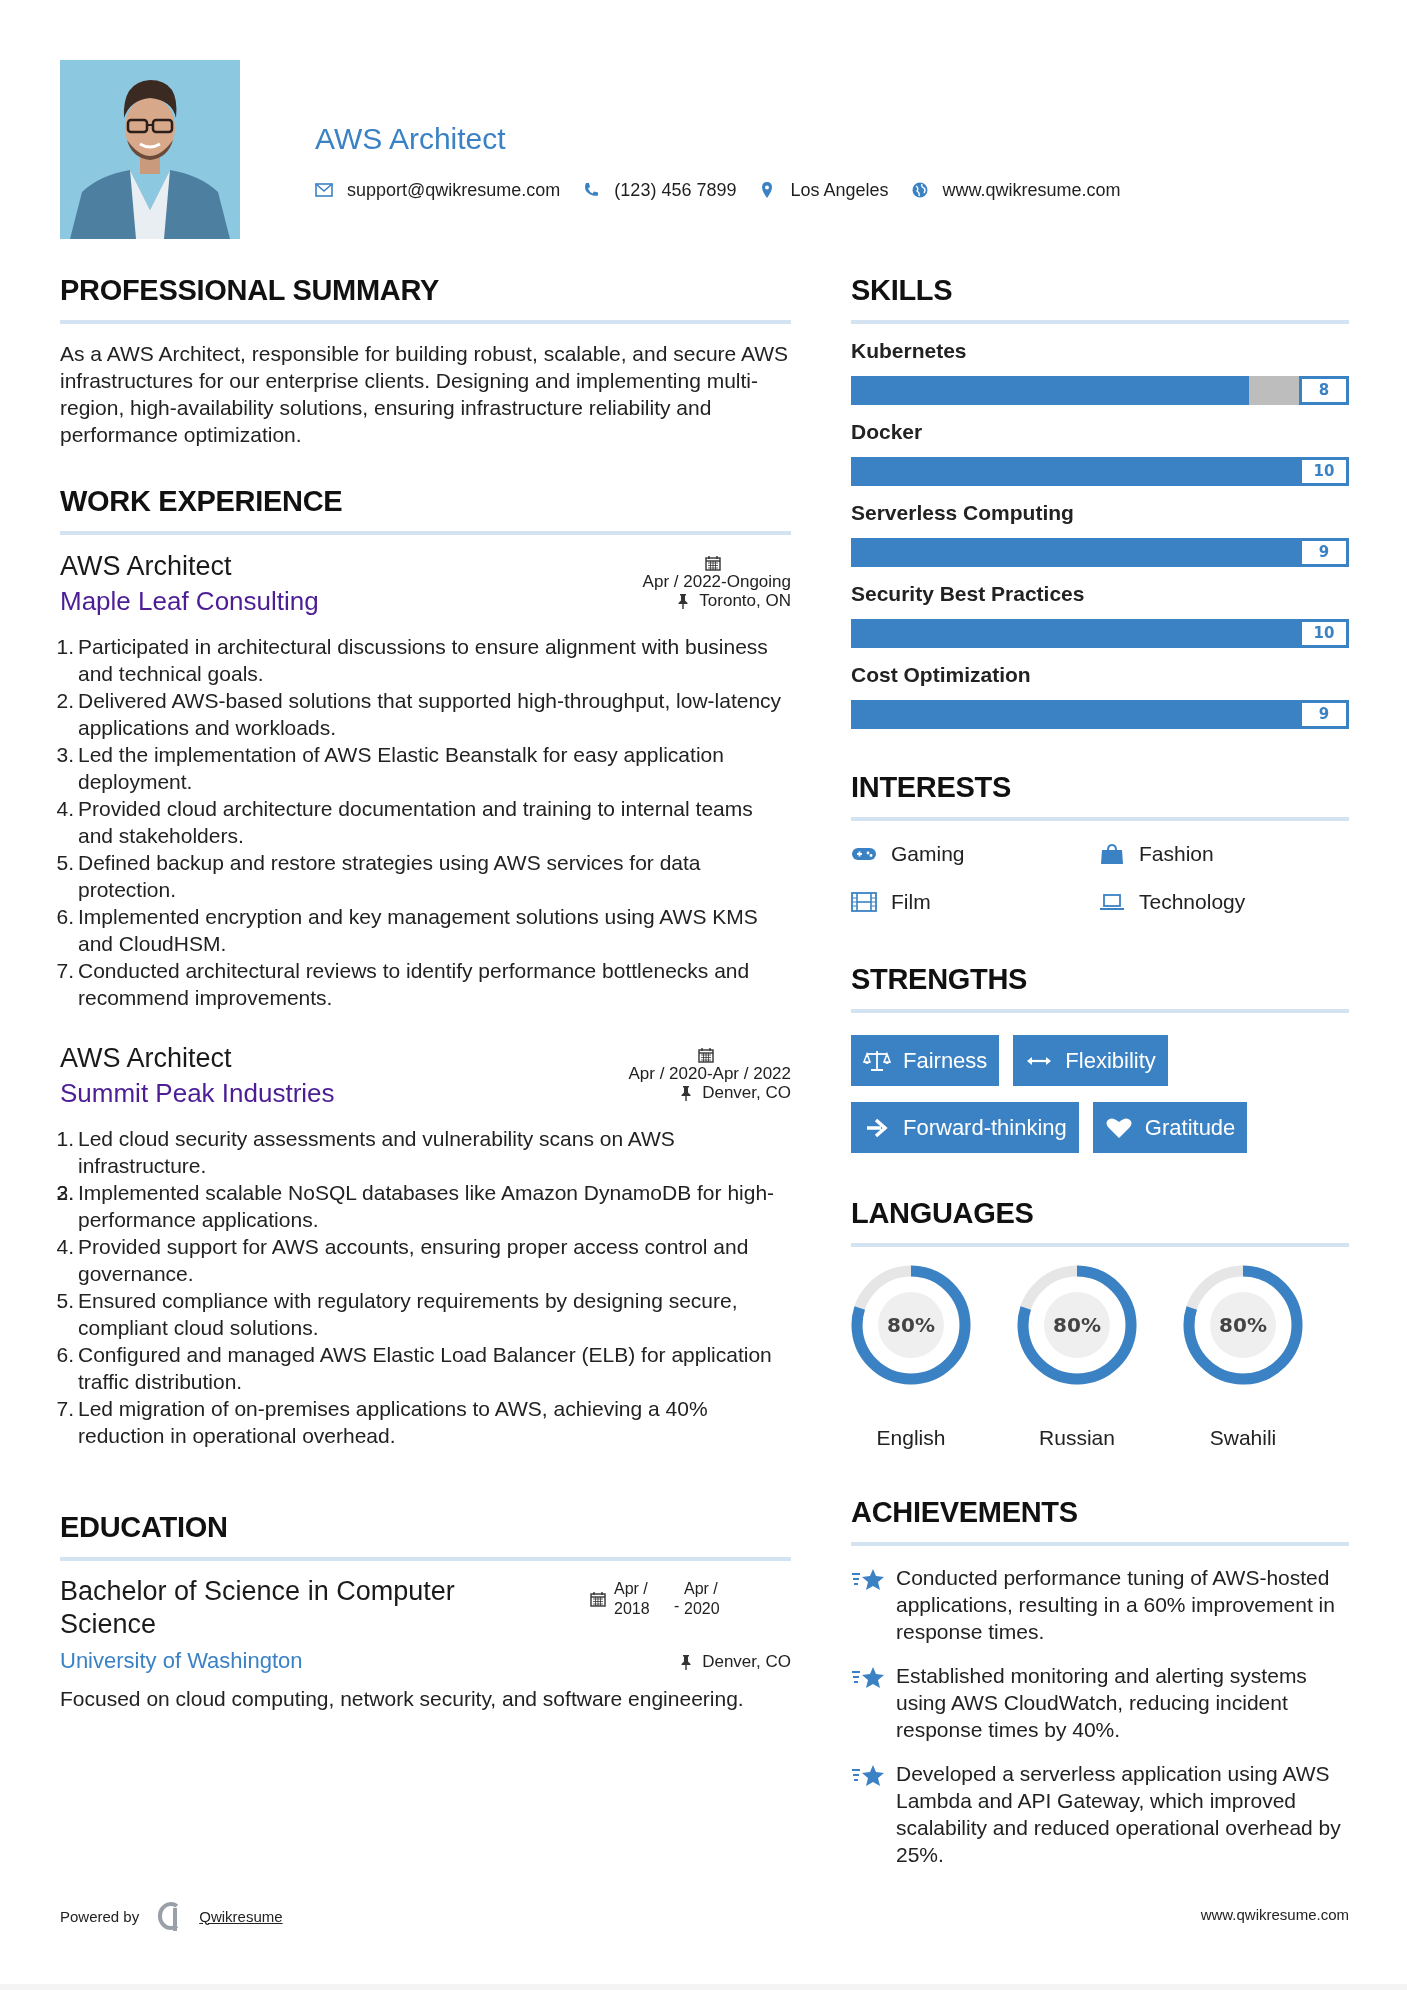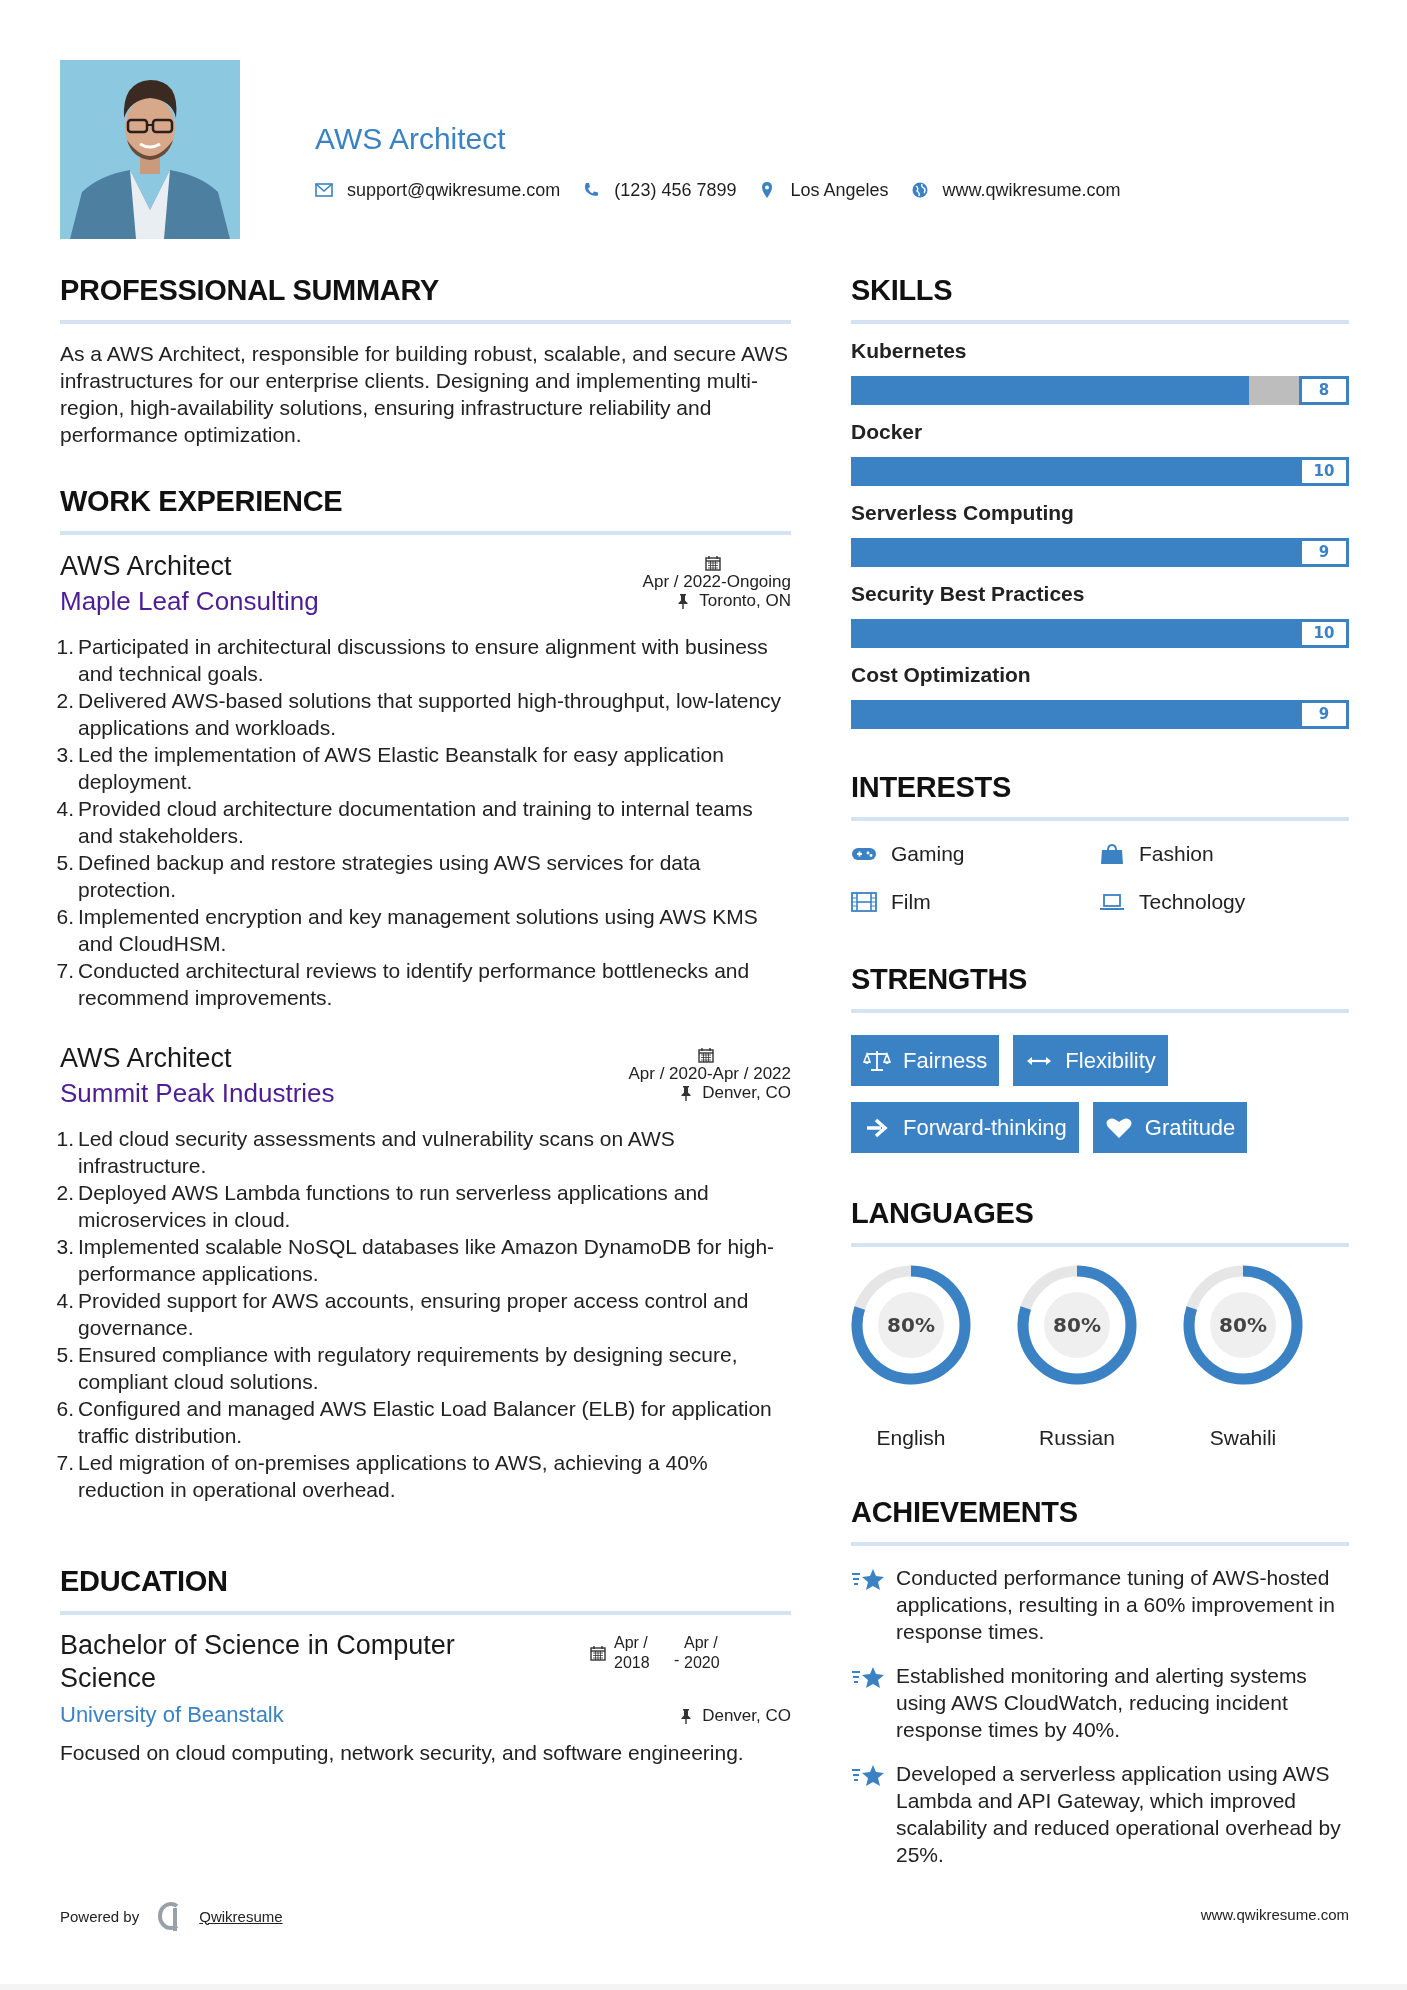--- a/index.html
+++ b/index.html
@@ -194,36 +194,36 @@
           <div class="job-loc">
             <svg viewBox="0 0 16 16">
                 <path d="M5 1 h6 v1.5 h-1 v5 l2.5 2.5 v1 h-9 v-1 l2.5-2.5 v-5 h-1 z" fill="#333"></path>
                 <line x1="8" y1="11" x2="8" y2="16" stroke="#333" stroke-width="1.4"></line>
               </svg>
             <span>Denver, CO</span>
           </div>
         </div>
         <ol class="job-list">
           <li><span class="num">1.</span><span>Led cloud security assessments and vulnerability scans on AWS infrastructure.</span></li>
-          <li><span class="num">2.</span><span>Deployed AWS Lambda functions to run serverless applications and microservices in cloud.</span></li>
+          <li><span class="num">2.</span></li>
           <li><span class="num">3.</span><span>Implemented scalable NoSQL databases like Amazon DynamoDB for high-performance applications.</span></li>
           <li><span class="num">4.</span><span>Provided support for AWS accounts, ensuring proper access control and governance.</span></li>
           <li><span class="num">5.</span><span>Ensured compliance with regulatory requirements by designing secure, compliant cloud solutions.</span></li>
           <li><span class="num">6.</span><span>Configured and managed AWS Elastic Load Balancer (ELB) for application traffic distribution.</span></li>
           <li><span class="num">7.</span><span>Led migration of on-premises applications to AWS, achieving a 40% reduction in operational overhead.</span></li>
         </ol>
       </div>
     </section>
 
     <section style="margin-top:60px;">
       <div class="sec-title">EDUCATION</div>
       <div class="sec-rule"></div>
       <div class="edu-head">
         <div class="edu-degree">Bachelor of Science in Computer Science</div>
-        <div class="edu-school">University of Beanstalk</div>
+        <div class="edu-school">University of Washington</div>
         <div class="edu-dates">
           <svg viewBox="0 0 16 16">
               <rect x="1" y="3" width="14" height="12" fill="none" stroke="#333" stroke-width="1.4"></rect>
               <line x1="1" y1="6" x2="15" y2="6" stroke="#333" stroke-width="1.4"></line>
               <line x1="4" y1="1" x2="4" y2="4" stroke="#333" stroke-width="1.4"></line>
               <line x1="12" y1="1" x2="12" y2="4" stroke="#333" stroke-width="1.4"></line>
               <path d="M3 8h10M3 10.5h10M3 13h10M5.5 6v9M8 6v9M10.5 6v9" stroke="#333" stroke-width="0.8"></path>
             </svg>
           <span class="d">Apr / 2018</span>
           <span class="sep">-</span>

